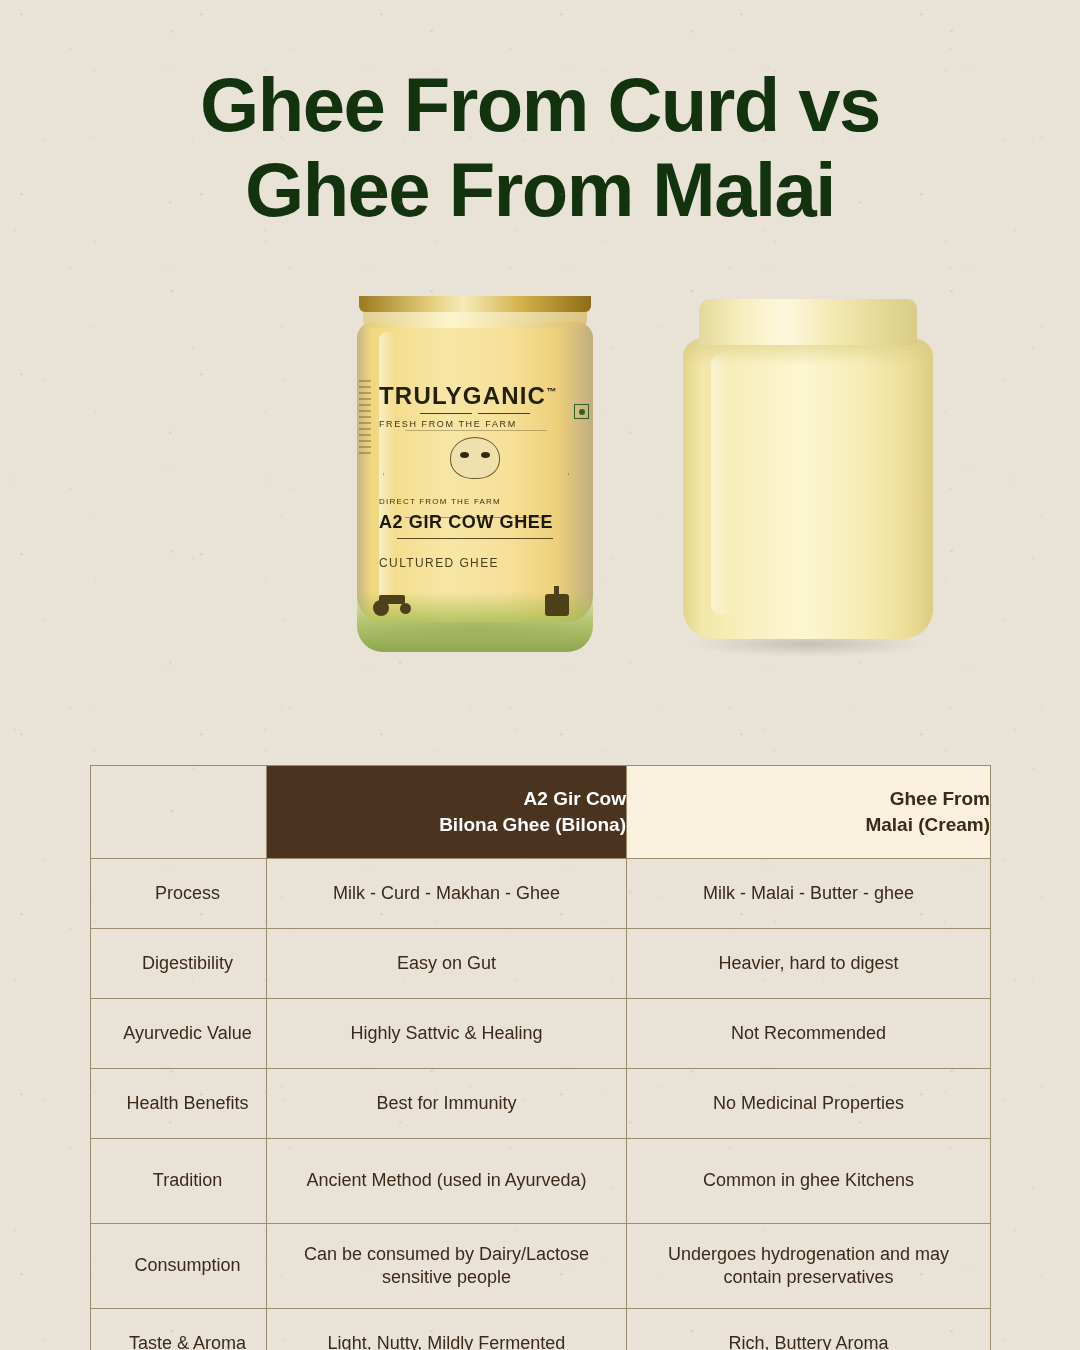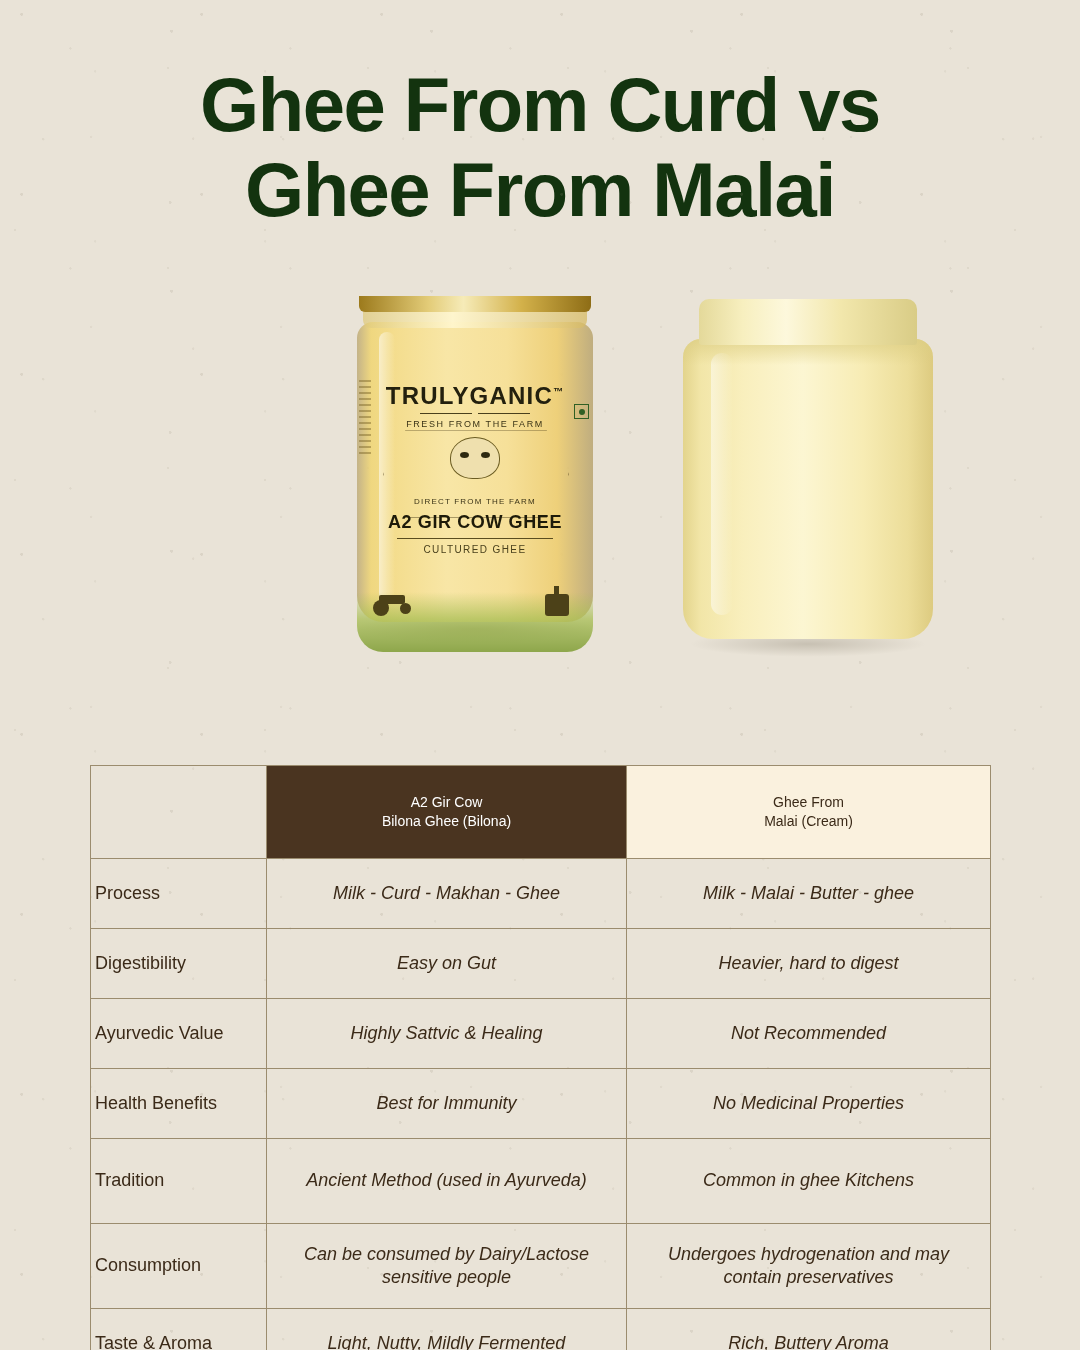--- a/index.html
+++ b/index.html
@@ -134,21 +134,21 @@
     width: 236px;
     height: 60px;
     border-radius: 0 0 26px 26px;
     background: linear-gradient(to bottom, rgba(175,195,90,0) 0%, rgba(168,190,84,.75) 45%, rgba(132,160,60,.9) 100%);
   }
   .jar1-label {
     position: absolute;
     left: 34px;
     top: 120px;
     width: 192px;
-    text-align: center;
+    text-align: left;
     color: #2a2410;
   }
   .brand {
     font-size: 24px;
     font-weight: 700;
     letter-spacing: 1.2px;
     color: #23200e;
   }
   .brand sup { font-size: 10px; }
   .brand-sub {
@@ -202,23 +202,23 @@
     letter-spacing: .6px;
     margin-top: 6px;
     color: #1d1a09;
   }
   .prod-rule {
     height: 1px;
     background: #5a4d1f;
     margin: 5px 18px 0;
   }
   .cultured {
-    font-size: 10px;
+    font-size: 12px;
     letter-spacing: 1.4px;
-    margin-top: 5px;
+    margin-top: 17px;
     color: #4a411c;
   }
   .hexagon {
     position: absolute;
     left: 38px;
     top: 168px;
     width: 184px;
     height: 86px;
     border: 1px solid rgba(70,58,22,.45);
     clip-path: polygon(12% 0, 88% 0, 100% 50%, 88% 100%, 12% 100%, 0 50%);
@@ -334,45 +334,46 @@
   }
   col.c1 { width: 176px; }
   col.c2 { width: 360px; }
   col.c3 { width: 364px; }
   th, td {
     border: 1px solid #9b8c6e;
     padding: 0;
   }
   thead th {
     height: 92px;
-    font-size: 14px;
+    font-size: 19px;
     line-height: 1.35;
-    font-weight: 400;
+    font-weight: 700;
+    text-align: right;
   }
   th.head-blank { background: transparent; border-left-color: #9b8c6e; }
   th.head-dark {
     background: #4a3420;
     color: #ffffff;
   }
   th.head-light {
     background: #faf1de;
     color: #3b2a18;
   }
   tbody td {
     font-size: 18px;
     color: #3b2a18;
     height: 57px;
     padding: 6px 10px;
     line-height: 1.28;
   }
   td.label {
-    text-align: left;
-    padding-left: 4px;
-  }
-  td.val { text-align: center; font-style: italic; }
+    text-align: center;
+    padding-left: 28px;
+  }
+  td.val { text-align: center; }
   .tall td { height: 72px; }
 </style>
 </head>
 <body>
 
 <div class="page">
   <div class="paper-noise"></div>
 
   <div class="title-block">
     <div class="title-line">Ghee From Curd vs</div>

